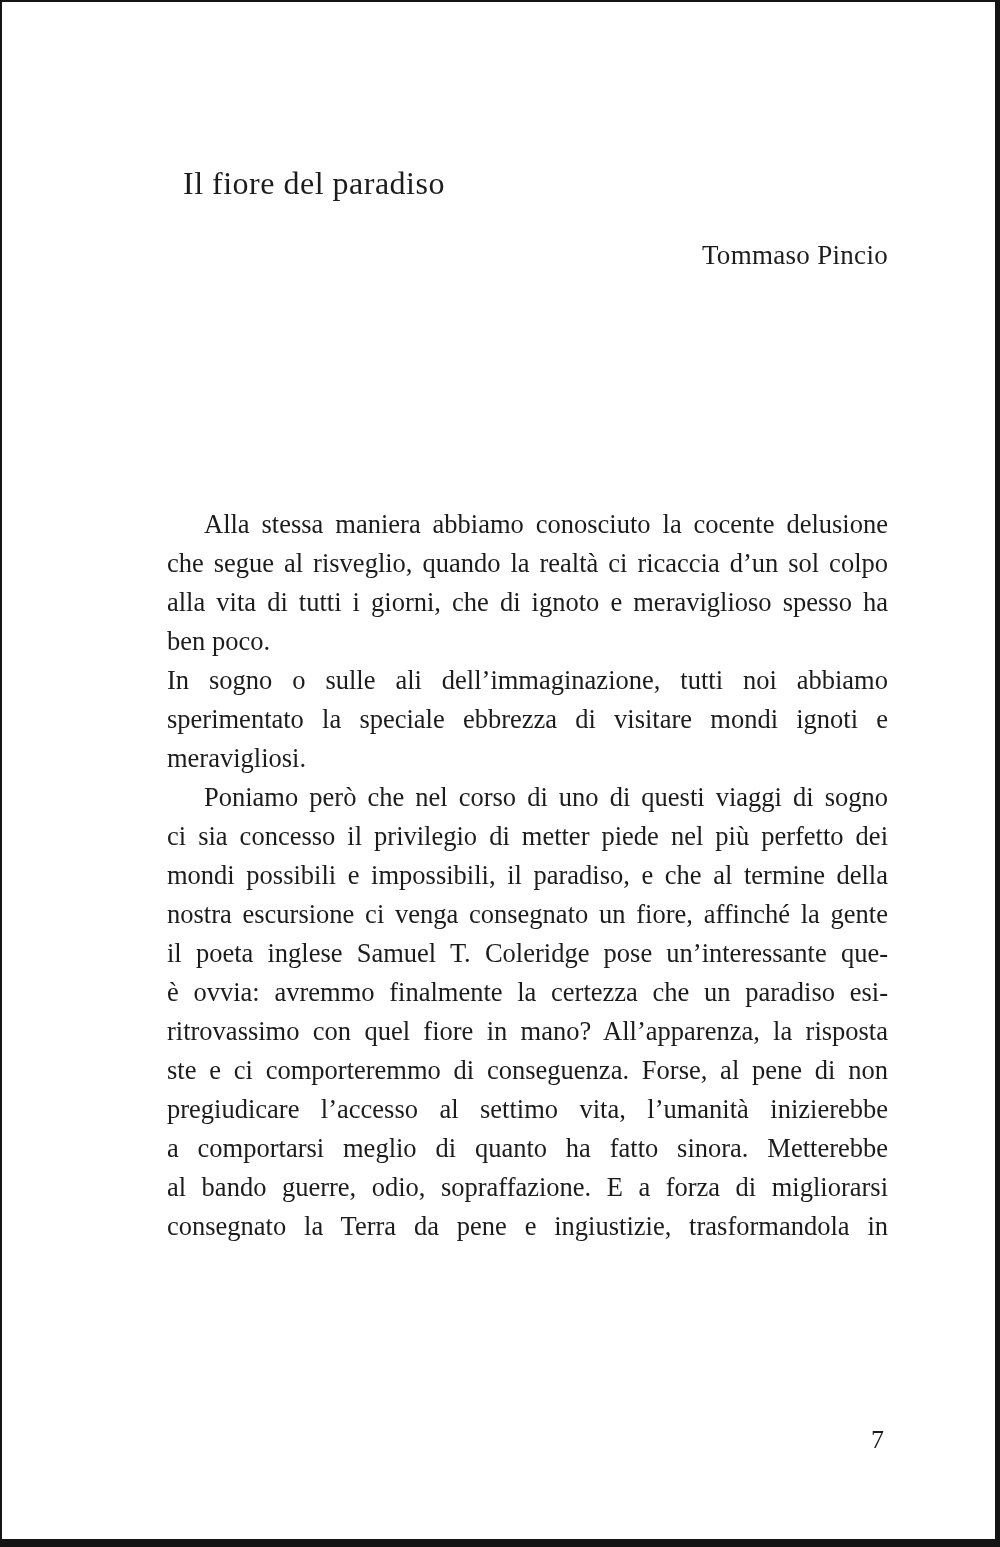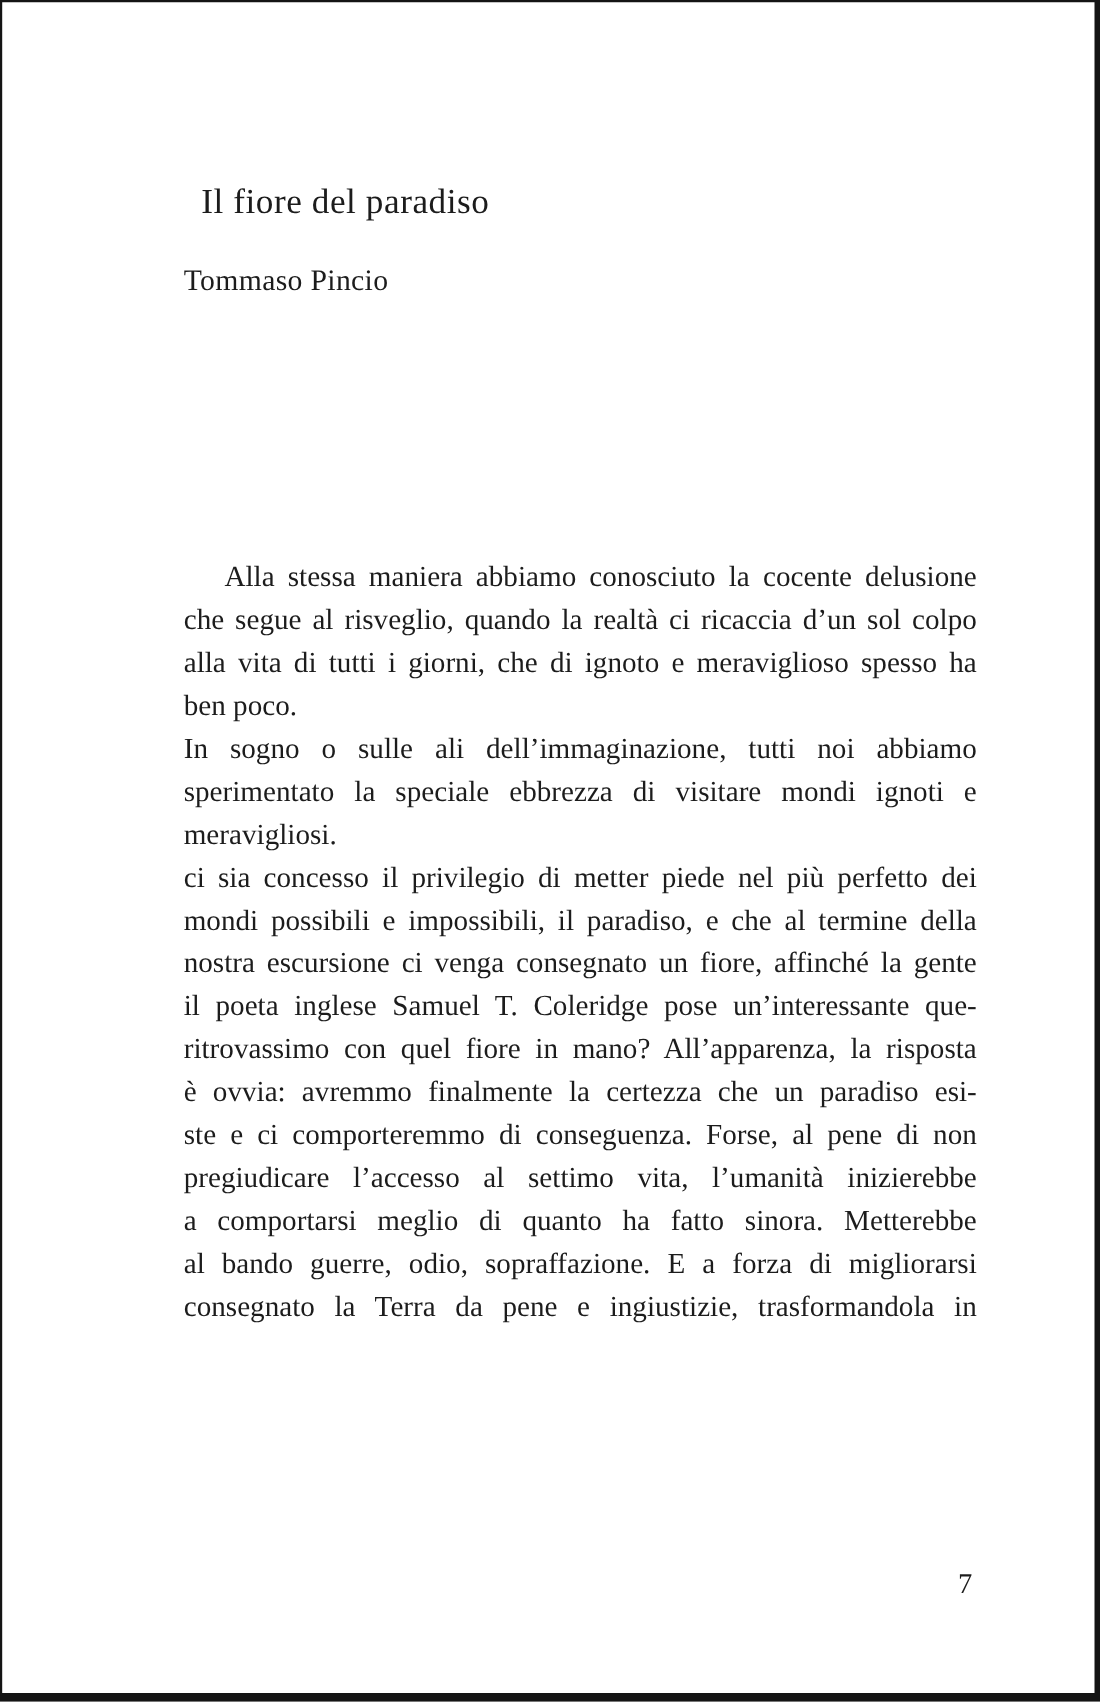--- a/index.html
+++ b/index.html
@@ -29,21 +29,21 @@
     font-size: 32px;
     font-weight: normal;
     letter-spacing: 0.5px;
   }
   .author {
     position: absolute;
     top: 238px;
     left: 165px;
     width: 721px;
     font-size: 27px;
-    text-align: left;
+    text-align: right;
     letter-spacing: 0.3px;
   }
   .body-text {
     position: absolute;
     top: 503px;
     left: 165px;
     width: 721px;
     font-size: 26.5px;
   }
   .paragraph {
@@ -83,28 +83,29 @@
         <div class="line">che segue al risveglio, quando la realtà ci ricaccia d’un sol colpo</div>
         <div class="line">alla vita di tutti i giorni, che di ignoto e meraviglioso spesso ha</div>
         <div class="line last">ben poco.</div>
       </div>
       <div class="paragraph">
         <div class="line">In sogno o sulle ali dell’immaginazione, tutti noi abbiamo</div>
         <div class="line">sperimentato la speciale ebbrezza di visitare mondi ignoti e</div>
         <div class="line last">meravigliosi.</div>
       </div>
       <div class="paragraph">
+        <div class="line indent">Poniamo però che nel corso di uno di questi viaggi di sogno</div>
         <div class="line">ci sia concesso il privilegio di metter piede nel più perfetto dei</div>
         <div class="line">mondi possibili e impossibili, il paradiso, e che al termine della</div>
         <div class="line">nostra escursione ci venga consegnato un fiore, affinché la gente</div>
       </div>
       <div class="paragraph">
         <div class="line">il poeta inglese Samuel T. Coleridge pose un’interessante que-</div>
+        <div class="line">è ovvia: avremmo finalmente la certezza che un paradiso esi-</div>
         <div class="line">ritrovassimo con quel fiore in mano? All’apparenza, la risposta</div>
-        <div class="line">è ovvia: avremmo finalmente la certezza che un paradiso esi-</div>
         <div class="line">ste e ci comporteremmo di conseguenza. Forse, al pene di non</div>
         <div class="line">pregiudicare l’accesso al settimo vita, l’umanità inizierebbe</div>
         <div class="line">a comportarsi meglio di quanto ha fatto sinora. Metterebbe</div>
         <div class="line">al bando guerre, odio, sopraffazione. E a forza di migliorarsi</div>
         <div class="line">consegnato la Terra da pene e ingiustizie, trasformandola in</div>
       </div>
     </div>
   <div class="page-number">7</div>
 </div>
 

